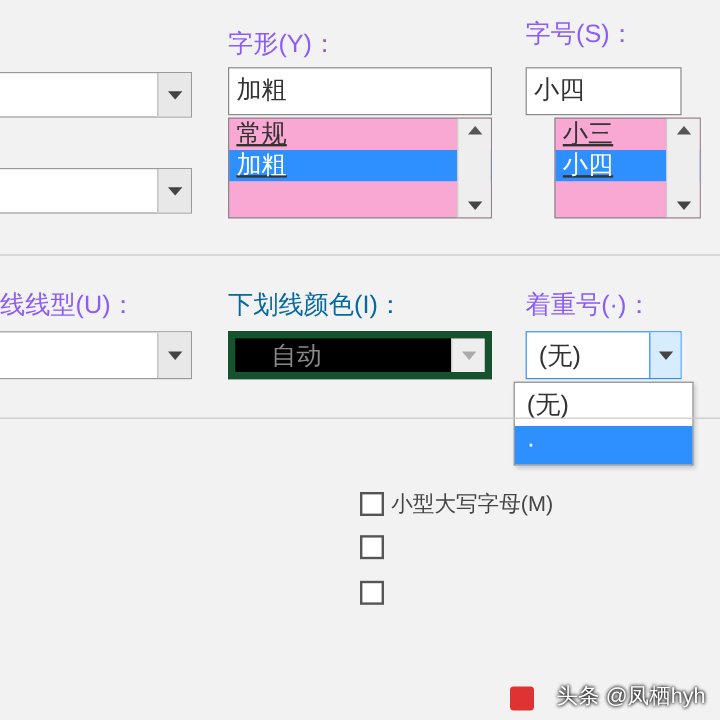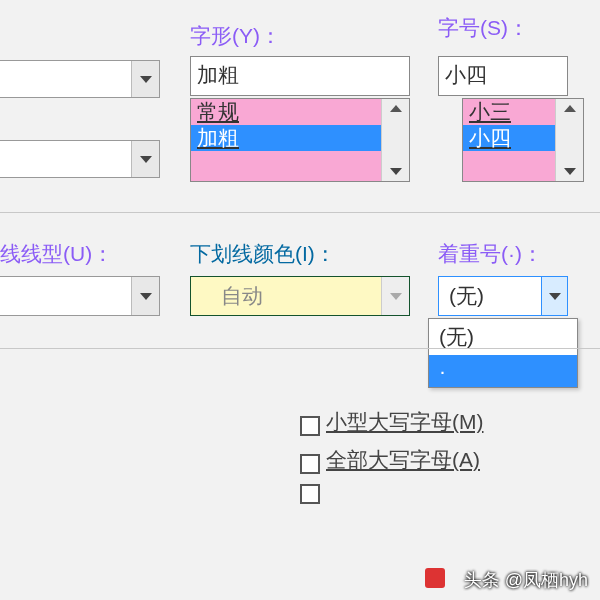--- a/index.html
+++ b/index.html
@@ -87,22 +87,22 @@
   }
   .divider {
     position: absolute;
     left: 0;
     right: 0;
     height: 1px;
     background: #c8c8c8;
   }
   .disabled-combo {
     position: absolute;
-    background: #fef9c3;
-    border: 1px solid #14532d;
+    background: #000000;
+    border: 6px solid #14532d;
     color: #888;
     display: flex;
     align-items: center;
     padding-left: 30px;
     font-size: 21px;
   }
   .disabled-combo .arrow-box {
     position: absolute;
     right: 0; top: 0; bottom: 0;
     width: 28px;
@@ -142,41 +142,40 @@
     padding: 4px 10px;
     font-size: 21px;
   }
   .drop-menu .opt.hl {
     background: #2e90ff;
     color: #fff;
   }
   .checkbox-row {
     position: absolute;
     display: flex;
-    align-items: flex-end;
-    font-size: 21px;
+    align-items: center;
+    font-size: 18px;
     color: #444;
-    text-decoration: underline;
   }
   .cb {
     width: 20px;
     height: 20px;
     border: 2px solid #555;
     margin-right: 6px;
     background: #fff;
   }
   .watermark {
     position: absolute;
     right: 12px;
     bottom: 8px;
     font-size: 18px;
     color: #fff;
     text-shadow: 0 0 3px #000, 0 0 3px #000;
     display: flex;
-    align-items: flex-start;
+    align-items: flex-end;
     gap: 19px;
   }
   .wm-icon {
     width: 20px; height: 20px;
     background: #d33;
     border-radius: 3px;
   }
 </style>
 </head>
 <body>
@@ -253,21 +252,20 @@
 </div>
 
 <div class="divider" style="top:348px;"></div>
 
 <div class="checkbox-row" style="left:300px; top:408px;">
   <div class="cb"></div>
   <span>小型大写字母(M)</span>
 </div>
 <div class="checkbox-row" style="left:300px; top:446px;">
   <div class="cb"></div>
-  <span>全部大写字母(A)</span>
 </div>
 <div class="checkbox-row" style="left:300px; top:484px;">
   <div class="cb"></div>
 </div>
 
 <div class="watermark">
   <div class="wm-icon"></div>
   <span>头条 @凤栖hyh</span>
 </div>
 

